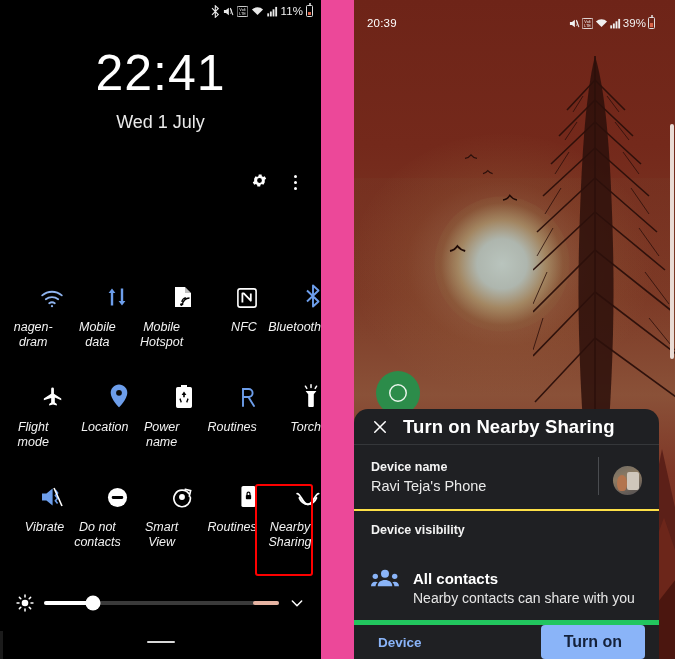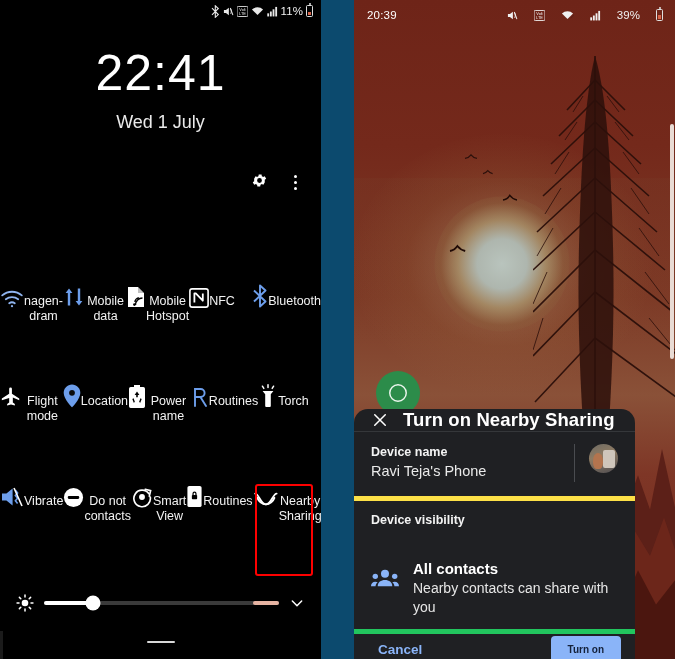--- a/index.html
+++ b/index.html
@@ -1,18 +1,18 @@
 <!DOCTYPE html>
 <html><head>
 <meta charset="utf-8">
 <style>
   * { margin:0; padding:0; box-sizing:border-box; }
   html,body { width:675px; height:659px; background:#ffffff; overflow:hidden;
               font-family:"Liberation Sans", sans-serif; }
-  .stage { position:relative; width:675px; height:659px; background:#0c4a6e; }
+  .stage { position:relative; width:675px; height:659px; background:#ec4899; }
 
   
   .left-phone{
     position:absolute; left:0; top:0; width:321px; height:659px;
     background:#000; overflow:hidden;
   }
   .l-statusbar{
     position:absolute; left:0; top:0; width:100%; height:22px;
     display:flex; align-items:center; justify-content:flex-end;
     padding-right:8px; gap:3px;
@@ -33,22 +33,22 @@
   }
   .gear-icon{ width:17px; height:17px; }
   .kebab{ display:flex; flex-direction:column; gap:2.6px; align-items:center; padding:2px 6px;}
   .kebab span{ width:3.2px; height:3.2px; border-radius:50%; background:#fff; display:block; }
 
   .tiles{
     position:absolute; top:272px; left:0; width:321px;
   }
   .tile-row{ display:flex; width:100%; }
   .tile{
-    flex:1 1 20%; display:flex; flex-direction:row; align-items:flex-start;
-    padding-top:10px; height:100px; position:relative;
+    flex:1 1 20%; display:flex; flex-direction:column; align-items:flex-end;
+    padding-top:10px; height:100px; position:relative;font-style:italic;
   }
   .tile .tico{ height:26px; display:flex; align-items:flex-end; justify-content:center; }
   .tile .tlabel{
     margin-top:12px; color:#f2f2f2; font-size:12.5px; line-height:15px;
     text-align:center; max-width:62px; word-wrap:break-word;
   }
   .tile.highlight{ }
   .hl-box{
     position:absolute; left:255px; top:484px; width:58px; height:92px;
     border:2px solid #fe0000; border-radius:3px; pointer-events:none;
@@ -105,40 +105,40 @@
     position:absolute; right:1px; top:124px; width:4px; height:235px;
     background:#e9dbd4; border-radius:2px;
   }
   .green-bubble{
     position:absolute; left:22px; bottom:244px; width:44px; height:44px;
     border-radius:50%; background:#2c8c4a;
     display:flex; align-items:center; justify-content:center;
   }
 
   .r-statusbar{
-    position:absolute; left:0; top:4px; width:100%; height:22px;
-    display:flex; align-items:center; padding:0 12px 0 13px; gap:16px;
+    position:absolute; left:0; top:12px; width:100%; height:22px;
+    display:flex; align-items:center; padding:0 20px 0 13px; gap:2px;
   }
   .r-statusbar .time{ color:#fff; font-size:11.5px; margin-right:auto; letter-spacing:.2px;}
 
   .sheet{
-    position:absolute; left:0; bottom:0; width:281px; height:250px;
+    position:absolute; left:0; bottom:0; width:305px; height:250px;
     background:#1f2023; border-radius:14px 14px 0 0; overflow:hidden;
     display:flex; flex-direction:column;
   }
   .sheet-head{
     height:58px; display:flex; align-items:center; gap:14px; padding:0 17px;
     border-bottom:1px solid #35373a;
   }
   .close-x{ width:18px; height:18px; flex:0 0 18px; }
   .sheet-title{ color:#fff; font-size:18.5px; font-weight:700; letter-spacing:.1px; }
 
   .sheet-row{
-    display:flex; align-items:flex-start; padding:12px 17px 14px 17px;
-    border-bottom:5px solid #fde047;
+    display:flex; align-items:flex-end; padding:12px 17px 14px 17px;
+    border-bottom:2px solid #fde047;
   }
   .row-texts{ flex:1 1 auto; }
   .row-label{ color:#f3f3f3; font-size:12.5px; font-weight:700; line-height:16px; }
   .row-value{ color:#eaeaea; font-size:14.5px; font-weight:400; margin-top:2px; line-height:18px;}
   .vdivider{ width:1px; height:38px; background:#4a4c50; margin:0 14px 0 8px; }
   .avatar{
     width:29px; height:29px; border-radius:50%; flex:0 0 29px; overflow:hidden;
     background:linear-gradient(160deg,#6d6a63 0%,#8e7b63 40%,#4f4d51 100%);
     position:relative;
   }
@@ -161,22 +161,22 @@
 
   .sheet-actions{
     height:52px; display:flex; align-items:center; justify-content:space-between;
     padding:0 14px 0 20px;
   }
   .btn-cancel{
     color:#8ab4f8; font-size:13.5px; font-weight:700; background:none; border:none;
     cursor:pointer; padding:8px 4px; font-family:inherit;
   }
   .btn-turnon{
-    background:#8ab4f8; color:#14213a; font-size:10px; font-weight:700;
-    border:none; border-radius:4px; padding:8px 17px; cursor:pointer; font-family:inherit;
+    background:#8ab4f8; color:#14213a; font-size:16px; font-weight:700;
+    border:none; border-radius:4px; padding:8px 23px; cursor:pointer; font-family:inherit;
   }
 </style>
 </head>
 <body>
 
 <div class="stage">
 
   <div class="left-phone">
 
     <div class="l-statusbar">
@@ -569,19 +569,19 @@
             </svg>
           </span>
           <div class="vis-texts">
             <div class="vis-main">All contacts</div>
             <div class="vis-sub">Nearby contacts can share with you</div>
           </div>
         </div>
       </div>
 
       <div class="sheet-actions">
-        <button class="btn-cancel">Cancel</button>
+        <button class="btn-cancel">Device</button>
         <button class="btn-turnon">Turn on</button>
       </div>
     </div>
   </div>
 
 </div>
 
 </body></html>

